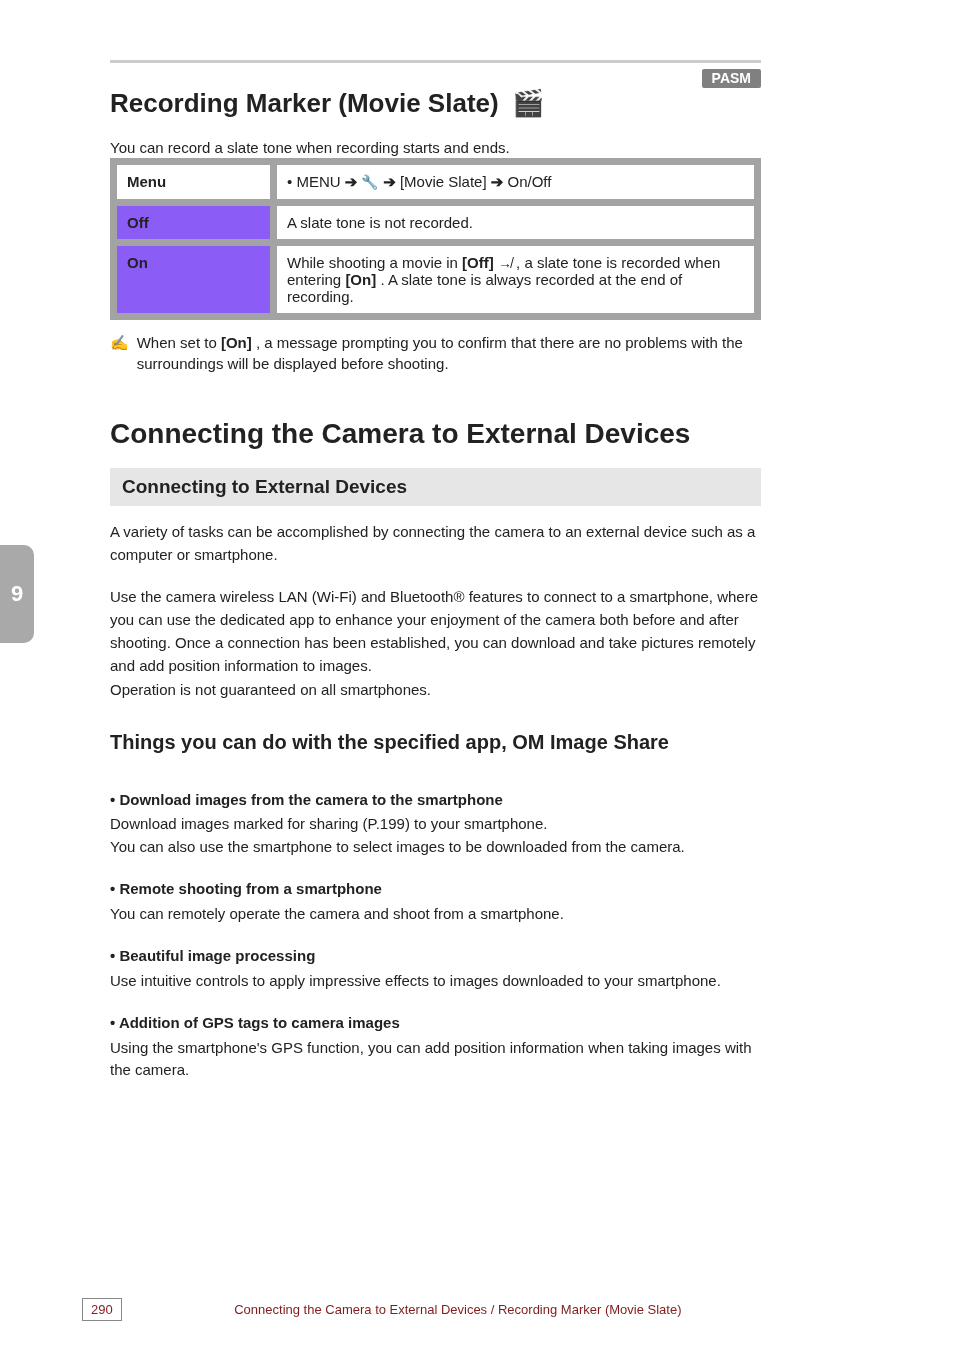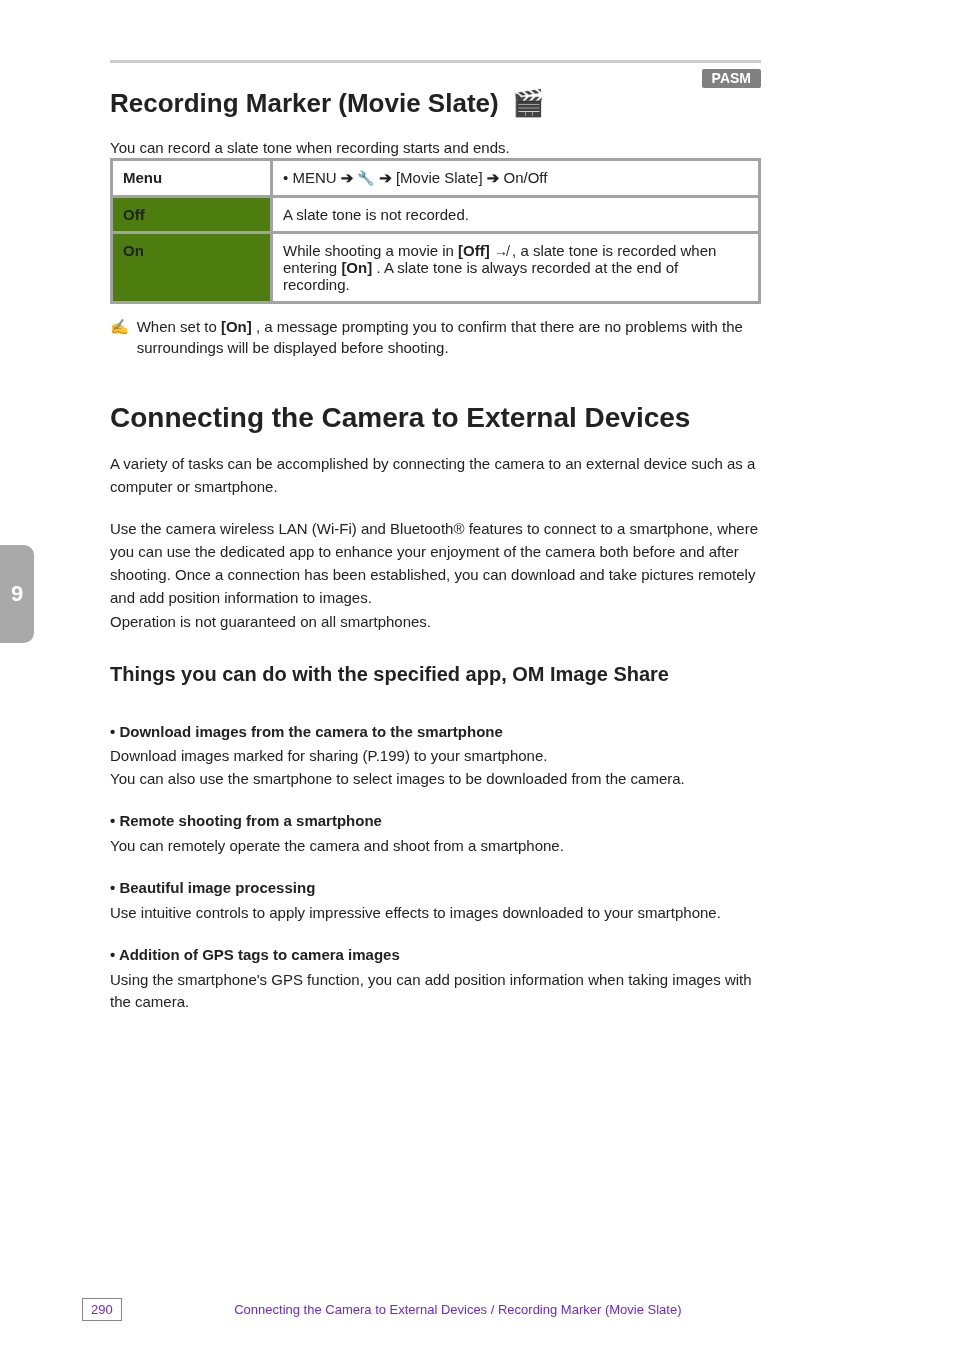--- a/index.html
+++ b/index.html
@@ -5,37 +5,37 @@
   * { box-sizing: border-box; margin: 0; padding: 0; }
   html, body { width: 954px; font-family: Arial, Helvetica, sans-serif; background: #fff; color: #222; }
   .page { width: 856px; height: 1357px; position: relative; padding: 60px 95px 60px 110px; }
   .hr-top { height: 3px; background: #ccc; margin-bottom: 6px; }
   .header-row { display: flex; justify-content: space-between; align-items: flex-start; }
   .pasm-badge { background: #808080; color: #fff; font-size: 14px; font-weight: bold; padding: 1px 10px 2px; border-radius: 2px; }
   .section-title { font-size: 26px; font-weight: bold; margin-bottom: 18px; display: flex; align-items: center; gap: 14px; }
   .cam-icon { font-size: 26px; }
   .intro { font-size: 15px; line-height: 1.4; }
   table.settings { width: 100%; border-collapse: collapse; font-size: 15px; }
-  table.settings td, table.settings th { border: 3px solid #a3a3a3; padding: 8px 10px; vertical-align: top; }
+  table.settings td, table.settings th { border: 7px solid #a3a3a3; padding: 8px 10px; vertical-align: top; }
   table.settings .menu-row td:first-child { width: 160px; font-weight: bold; }
-  table.settings .opt-head { background: #4d7c0f; font-weight: bold; width: 160px; }
+  table.settings .opt-head { background: #8b5cf6; font-weight: bold; width: 160px; }
   .arrow { font-weight: bold; }
   .hint { display: flex; gap: 8px; font-size: 15px; margin-top: 12px; line-height: 1.4; }
   .hint .icon { flex: 0 0 auto; }
   .h2 { font-size: 28px; font-weight: bold; margin-top: 44px; margin-bottom: 18px; }
   .subtle-bar { background: #e6e6e6; font-size: 19px; font-weight: bold; padding: 8px 12px; margin-bottom: 14px; }
   .para { font-size: 15px; line-height: 1.55; margin-bottom: 18px; }
   .h3 { font-size: 20px; font-weight: bold; margin-top: 30px; margin-bottom: 14px; }
   ul.features { list-style: none; padding-left: 0; font-size: 15px; margin-top: 35px; }
   ul.features > li { margin-bottom: 20px; line-height: 1.5; }
   ul.features .fname { font-weight: bold; display: block; margin-bottom: 2px; }
   ul.features .fname::before { content: "• "; }
   .side-tab { position: absolute; left: 0; top: 545px; width: 34px; height: 98px; background: #a9a9a9; border-top-right-radius: 10px; border-bottom-right-radius: 10px; display: flex; align-items: center; justify-content: center; }
   .side-tab span { color: #fff; font-size: 22px; font-weight: bold; }
-  .footer { position: absolute; left: 0; right: 0; bottom: 36px; display: flex; align-items: center; gap: 29px; padding-left: 82px; padding-right: 91px; font-size: 13px; color: #6d28d9; }
+  .footer { position: absolute; left: 0; right: 0; bottom: 36px; display: flex; align-items: center; gap: 29px; padding-left: 82px; padding-right: 91px; font-size: 13px; color: #7f1d1d; }
   .footer .pnum { border: 1px solid #888; padding: 3px 8px; font-size: 13px; }
   .footer .crumb { flex: 1; text-align: center; }
   .ricon { font-size: 14px; }
 </style>
 </head>
 <body>
 
 <div class="page">
 
   <div class="hr-top"></div>
@@ -88,20 +88,21 @@
     <span class="icon">✍</span>
     <span>
       <span>When set to </span>
       <strong>[On]</strong>
       <span>, a message prompting you to confirm that there are no problems with the surroundings will be displayed before shooting.</span>
     </span>
   </div>
 
   <h1 class="h2">Connecting the Camera to External Devices</h1>
 
+  <div class="subtle-bar">Connecting to External Devices</div>
 
   <p class="para">A variety of tasks can be accomplished by connecting the camera to an external device such as a computer or smartphone.</p>
 
   <p class="para">
     <span>Use the camera wireless LAN (Wi-Fi) and Bluetooth® features to connect to a smartphone, where you can use the dedicated app to enhance your enjoyment of the camera both before and after shooting. Once a connection has been established, you can download and take pictures remotely and add position information to images.</span><br>
     <span>Operation is not guaranteed on all smartphones.</span>
   </p>
 
   <h3 class="h3">Things you can do with the specified app, OM Image Share</h3>
 

